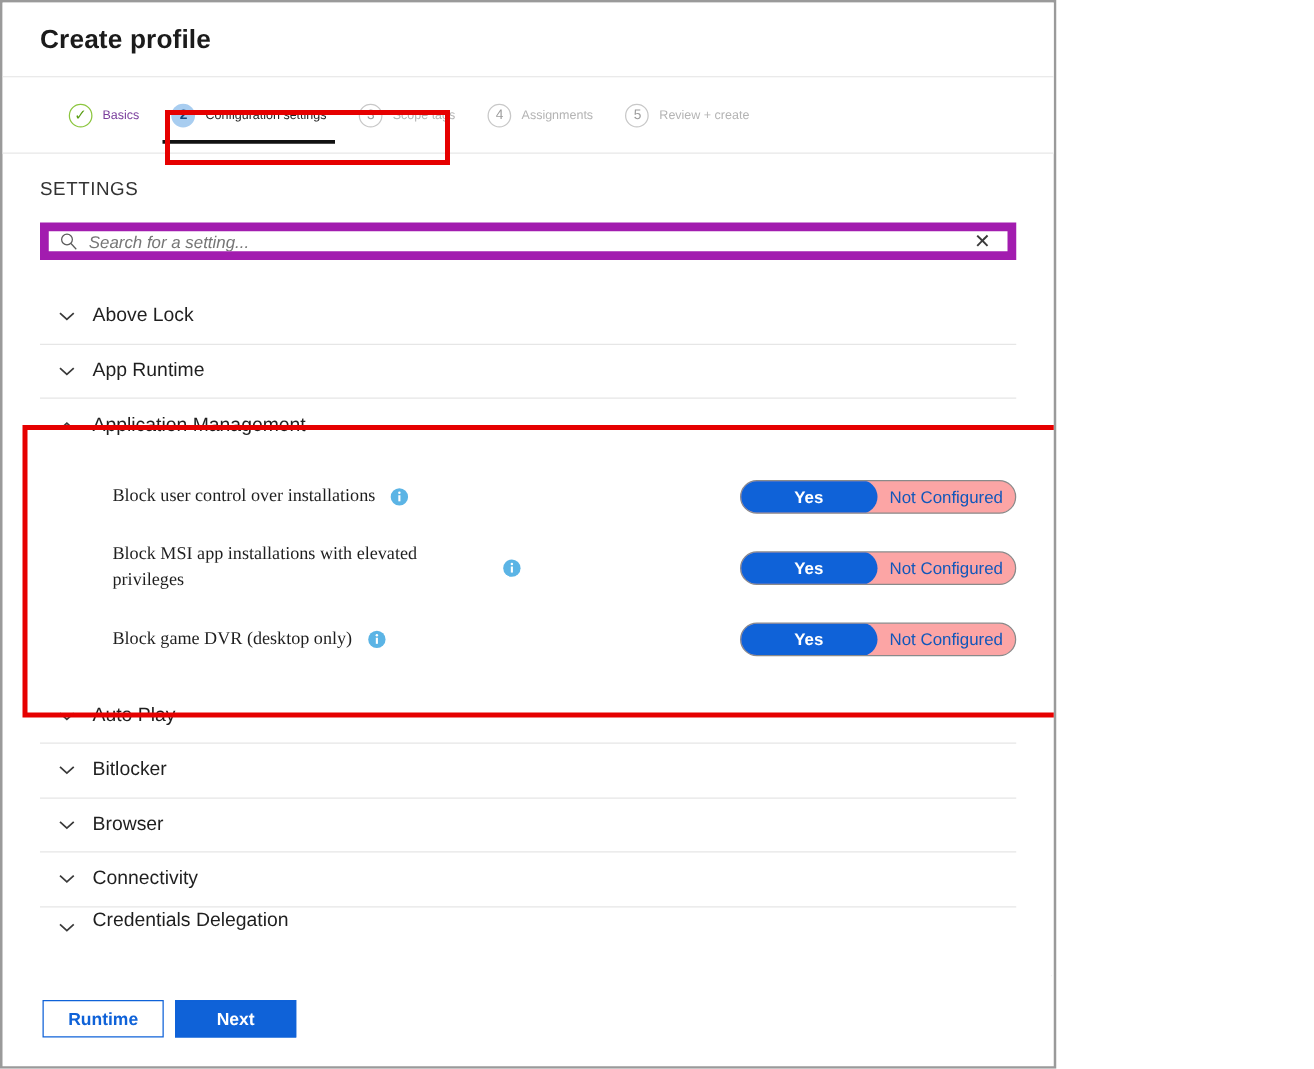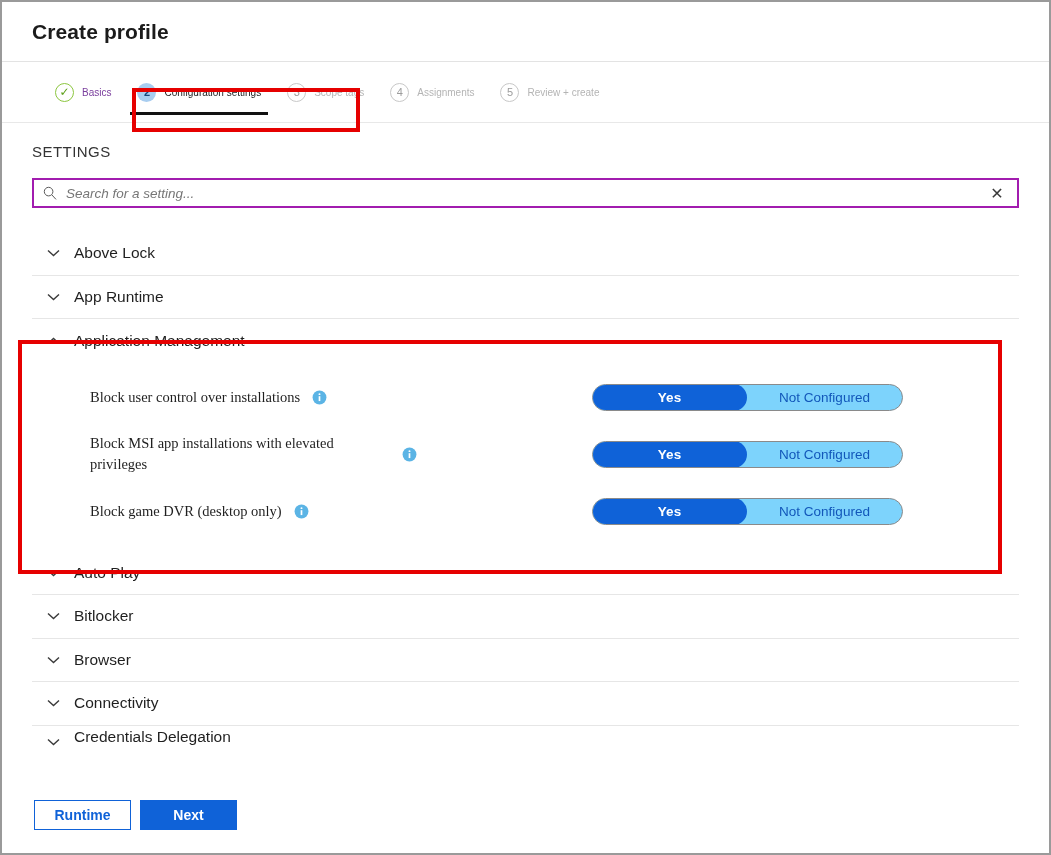--- a/index.html
+++ b/index.html
@@ -7,21 +7,21 @@
     margin: 0;
     padding: 0;
     background: #ffffff;
   }
   body {
     font-family: "Liberation Sans", "DejaVu Sans", sans-serif;
     -webkit-font-smoothing: antialiased;
   }
   #app {
     position: relative;
-    width: 1051px;
+    width: 845px;
     height: 855px;
     box-sizing: border-box;
     background: #ffffff;
     border: 2px solid #9a9a9a;
     overflow: hidden;
   }
 
   
   .title-bar {
     height: 60px;
@@ -109,21 +109,21 @@
   
   .settings-header {
     padding: 20px 0 0 30px;
     font-size: 15px;
     letter-spacing: 0.45px;
     color: #333333;
   }
   .search-wrap {
     margin: 18px 30px 0 30px;
     height: 30px;
-    border: 2px solid #a21caf;
+    border: 7px solid #a21caf;
     box-sizing: border-box;
     display: flex;
     align-items: center;
     background: #ffffff;
   }
   .search-icon {
     width: 32px;
     display: flex;
     align-items: center;
     justify-content: center;
@@ -214,21 +214,21 @@
 
   
   .toggle {
     width: 311px;
     height: 27px;
     border: 1px solid #8a8a8a;
     border-radius: 14px;
     box-sizing: border-box;
     display: flex;
     align-items: flex-start;
-    background: #7dd3fc;
+    background: #fca5a5;
     overflow: hidden;
     cursor: pointer;
   }
   .toggle .opt {
     flex: 1 1 50%;
     height: 100%;
     display: flex;
     align-items: center;
     justify-content: center;
     font-size: 13.5px;

